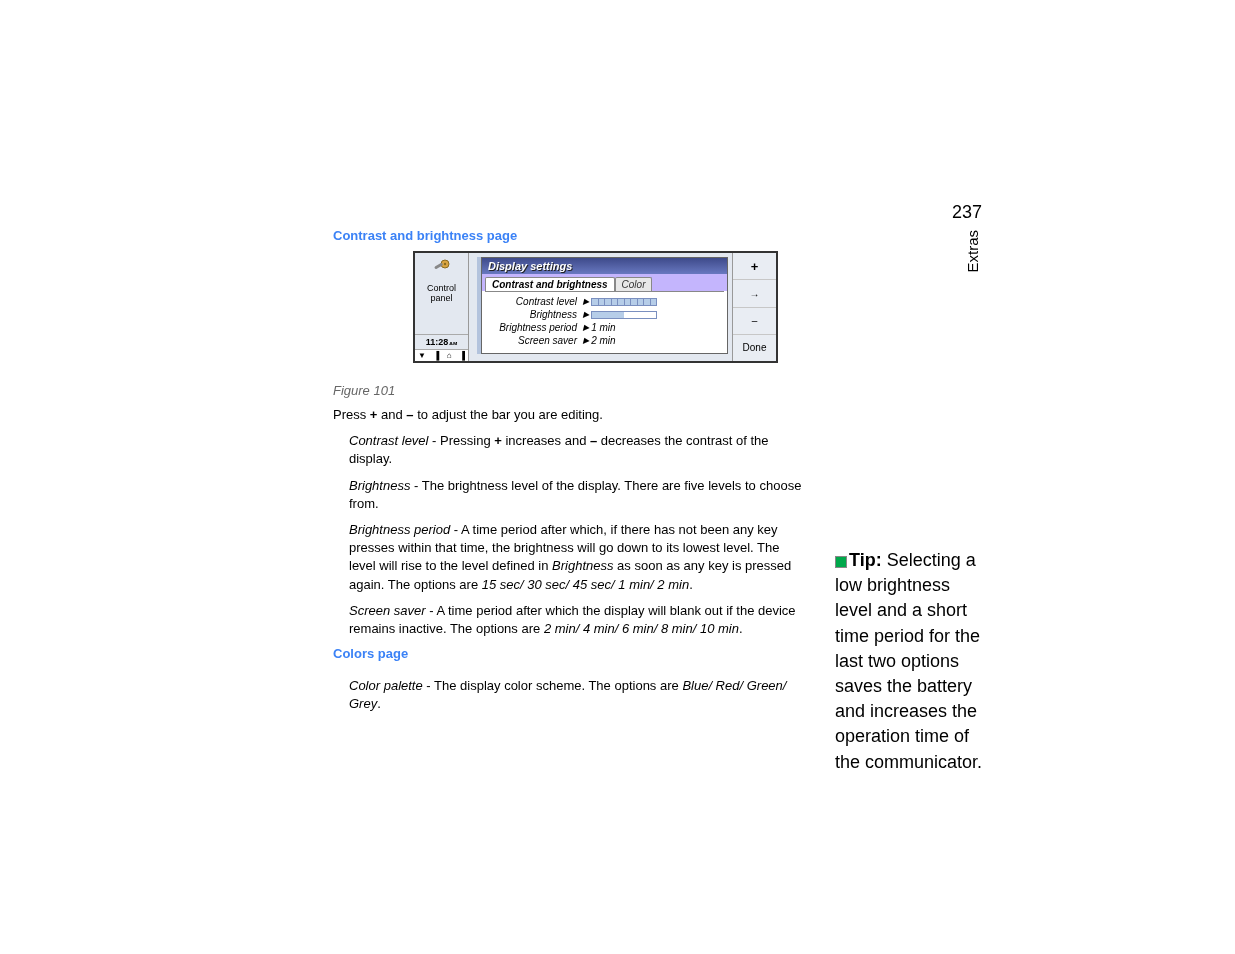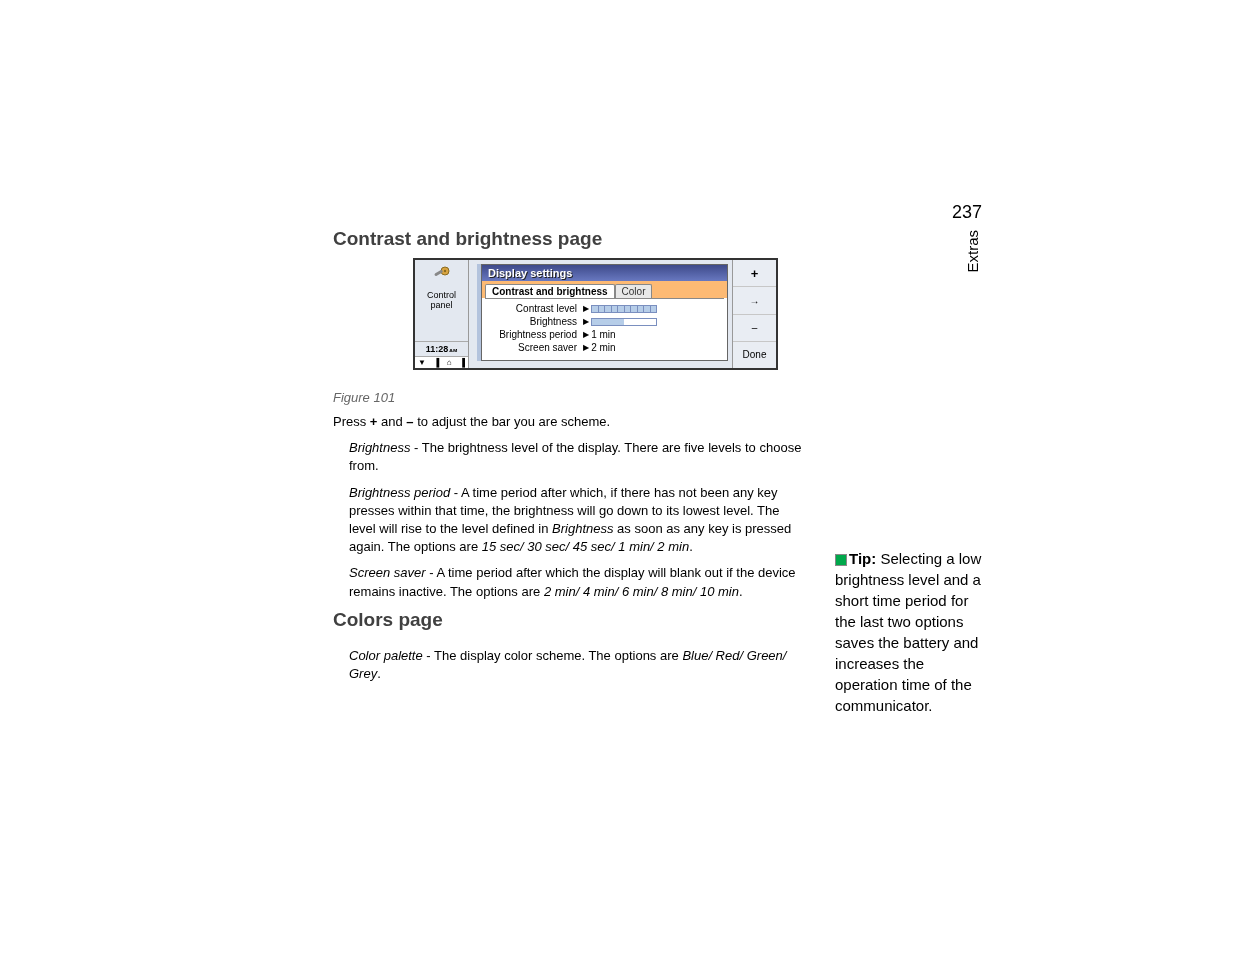--- a/index.html
+++ b/index.html
@@ -28,23 +28,23 @@
     font-size: 15px;
     color: #000;
   }
   .main {
     position: absolute;
     left: 333px;
     top: 228px;
     width: 475px;
   }
   .h-blue {
-    color: #404040;
+    color: #3b82f6;
     font-weight: bold;
-    font-size: 19px;
+    font-size: 13px;
     margin-bottom: 8px;
   }
   .figure-wrap { margin: 6px 0 4px 80px; }
   .fig-caption {
     font-style: italic;
     color: #666;
     font-size: 13px;
     margin-top: 20px;
   }
   .device {
@@ -87,33 +87,34 @@
     min-height: 108px;
   }
   .dev-dialog {
     position: absolute;
     top: 4px;
     left: 12px;
     right: 4px;
     background: #fff;
     border: 1px solid #666;
     box-shadow: -4px 0 0 #b3c3dd;
+    font-style: italic;
   }
   .dialog-title {
     background: linear-gradient(#3e4a8a, #6878c0);
     color: #fff;
     font-weight: bold;
     font-size: 11px;
     padding: 2px 6px;
     text-shadow: 1px 1px 0 #222;
   }
   .dialog-tabs {
     display: flex;
     font-size: 10px;
-    background: #fdba74;
+    background: #c4b5fd;
     padding: 3px 3px 0 3px;
     gap: 0;
   }
   .dialog-tab {
     border: 1px solid #888;
     border-bottom: none;
     padding: 1px 6px;
     background: #fff;
     font-weight: bold;
     border-radius: 2px 2px 0 0;
@@ -171,21 +172,21 @@
   .soft-key:last-child { font-weight: normal; border-bottom: none;}
   .para { margin: 8px 0; line-height: 1.4; }
   .indent { margin-left: 16px; }
   .ital { font-style: italic; }
   .bold { font-weight: bold; }
   .tip-box {
     position: absolute;
     left: 835px;
     top: 548px;
     width: 150px;
-    font-size: 15px;
+    font-size: 18px;
     line-height: 1.4;
   }
   .tip-square {
     display: inline-block;
     width: 12px;
     height: 12px;
     background: #00a84b;
     border: 1px solid #888;
     vertical-align: -2px;
     margin-right: 2px;
@@ -269,23 +270,26 @@
           </div>
         <div class="soft-key">→</div>
         <div class="soft-key">–</div>
         <div class="soft-key">Done</div>
       </div>
     </div>
   </div>
   <div class="fig-caption">Figure 101</div>
 
   <p class="para">
-    <span>Press </span><span class="bold">+</span><span> and </span><span class="bold">–</span><span> to adjust the bar you are scheme.</span>
-  </p>
-
+    <span>Press </span><span class="bold">+</span><span> and </span><span class="bold">–</span><span> to adjust the bar you are editing.</span>
+  </p>
+
+  <p class="para indent">
+    <span class="ital">Contrast level</span><span> - Pressing </span><span class="bold">+</span><span> increases and </span><span class="bold">–</span><span> decreases the contrast of the display.</span>
+  </p>
 
   <p class="para indent">
     <span class="ital">Brightness</span><span> - The brightness level of the display. There are five levels to choose from.</span>
   </p>
 
   <p class="para indent">
     <span class="ital">Brightness period</span><span> - A time period after which, if there has not been any key presses within that time, the brightness will go down to its lowest level. The level will rise to the level defined in </span><span class="ital">Brightness</span><span> as soon as any key is pressed again. The options are </span><span class="ital">15 sec/ 30 sec/ 45 sec/ 1 min/ 2 min</span><span>.</span>
   </p>
 
   <p class="para indent">

